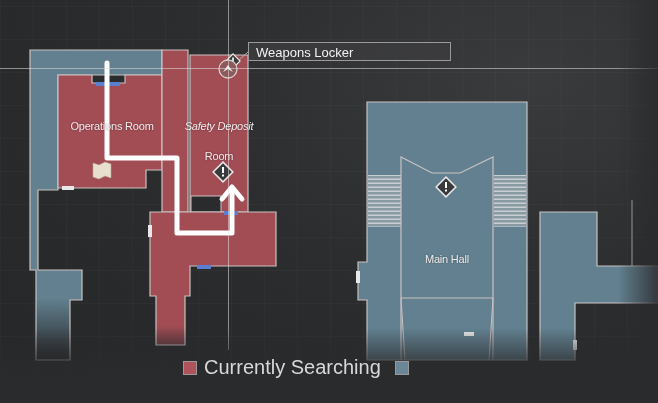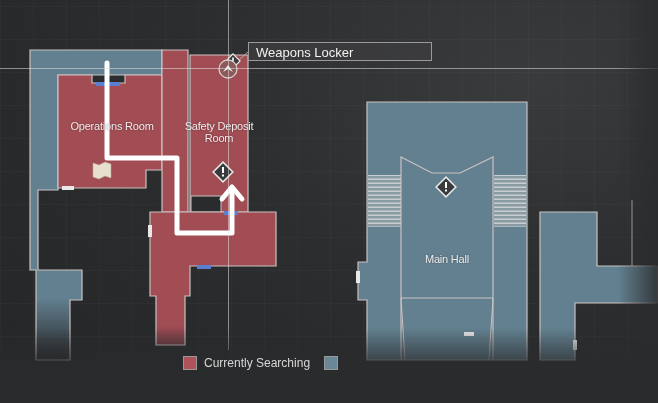--- a/index.html
+++ b/index.html
@@ -6,24 +6,24 @@
   body { width:658px; height:403px; overflow:hidden; background:#2a2b2d; font-family:"Liberation Sans", sans-serif; }
   #stage { position:relative; width:658px; height:403px; overflow:hidden;
     background: radial-gradient(ellipse at 80% 20%, #3a3b3d 0%, #2c2d2f 45%, #252628 100%); }
   .grid { position:absolute; inset:0; pointer-events:none;
     background-image:
       repeating-linear-gradient(0deg, rgba(255,255,255,0.025) 0 1px, transparent 1px 33px),
       repeating-linear-gradient(90deg, rgba(255,255,255,0.025) 0 1px, transparent 1px 33px); }
   svg.map { position:absolute; left:0; top:0; }
   .crossh { position:absolute; background:rgba(225,225,225,0.55); }
   .label { position:absolute; color:#f0ecec; font-size:11px; letter-spacing:-0.2px; text-align:center; line-height:13px; text-shadow:0 0 2px rgba(0,0,0,0.4); }
-  .tooltip { position:absolute; left:248px; top:42px; width:184px; height:19px; border:1px solid #9a9a9a; background:rgba(60,60,62,0.85); color:#f2f2f2; font-size:13px; line-height:19px; padding-left:7px; box-sizing:border-box; }
+  .tooltip { position:absolute; left:248px; top:42px; width:203px; height:19px; border:1px solid #9a9a9a; background:rgba(60,60,62,0.85); color:#f2f2f2; font-size:13px; line-height:19px; padding-left:7px; box-sizing:border-box; }
   .fade-bottom { position:absolute; left:0; right:0; bottom:0; height:75px; background:linear-gradient(to bottom, rgba(42,43,45,0) 0%, rgba(42,43,45,0.9) 55%, #2a2b2d 100%); pointer-events:none; }
   .fade-right { position:absolute; top:0; right:0; bottom:0; width:40px; background:linear-gradient(to right, rgba(42,43,45,0), rgba(42,43,45,0.85)); pointer-events:none; }
-  .legend { position:absolute; left:183px; top:356px; display:flex; align-items:center; gap:6px; color:#d8d8d8; font-size:12px; }
+  .legend { position:absolute; left:183px; top:356px; display:flex; align-items:center; gap:6px; color:#d8d8d8; font-size:20px; }
   .swatch { width:14px; height:14px; border:1px solid #999; box-sizing:border-box; }
   .legend-item { display:flex; align-items:center; gap:7px; margin-right:8px; }
 </style>
 </head>
 <body>
 
 <div id="stage">
   <div class="grid"></div>
 
   <svg class="map" width="658" height="403" viewBox="0 0 658 403">
@@ -116,22 +116,22 @@
     <g transform="translate(228,69)">
       <circle r="9" fill="#8c5a5a" stroke="#d8cccc" stroke-width="1.3"></circle>
       <path d="M-5,3 L0,-4 L5,3 L0,0 Z" fill="#f4eeee"></path>
     </g>
   </svg>
 
   <div class="crossh" style="left:0; top:68px; width:658px; height:1px;"></div>
   <div class="crossh" style="left:228px; top:0; width:1px; height:350px;"></div>
 
   <div class="label" style="left:60px; top:120px; width:104px;text-align:center;">Operations Room</div>
-  <div class="label" style="left:176px; top:120px; width:86px;">Safety Deposit</div>
-  <div class="label" style="left:176px; top:132px; width:86px;">Room</div>
+  <div class="label" style="left:176px; top:120px; width:86px;font-style:italic;">Safety Deposit</div>
+  <div class="label" style="left:176px; top:150px; width:86px;">Room</div>
   <div class="label" style="left:405px; top:253px; width:84px;">Main Hall</div>
 
   <div class="tooltip">Weapons Locker</div>
 
   <div class="fade-right"></div>
   <div class="fade-bottom"></div>
 
   <div class="legend">
     <div class="legend-item">
       <div class="swatch" style="background:#b0525a;"></div>

